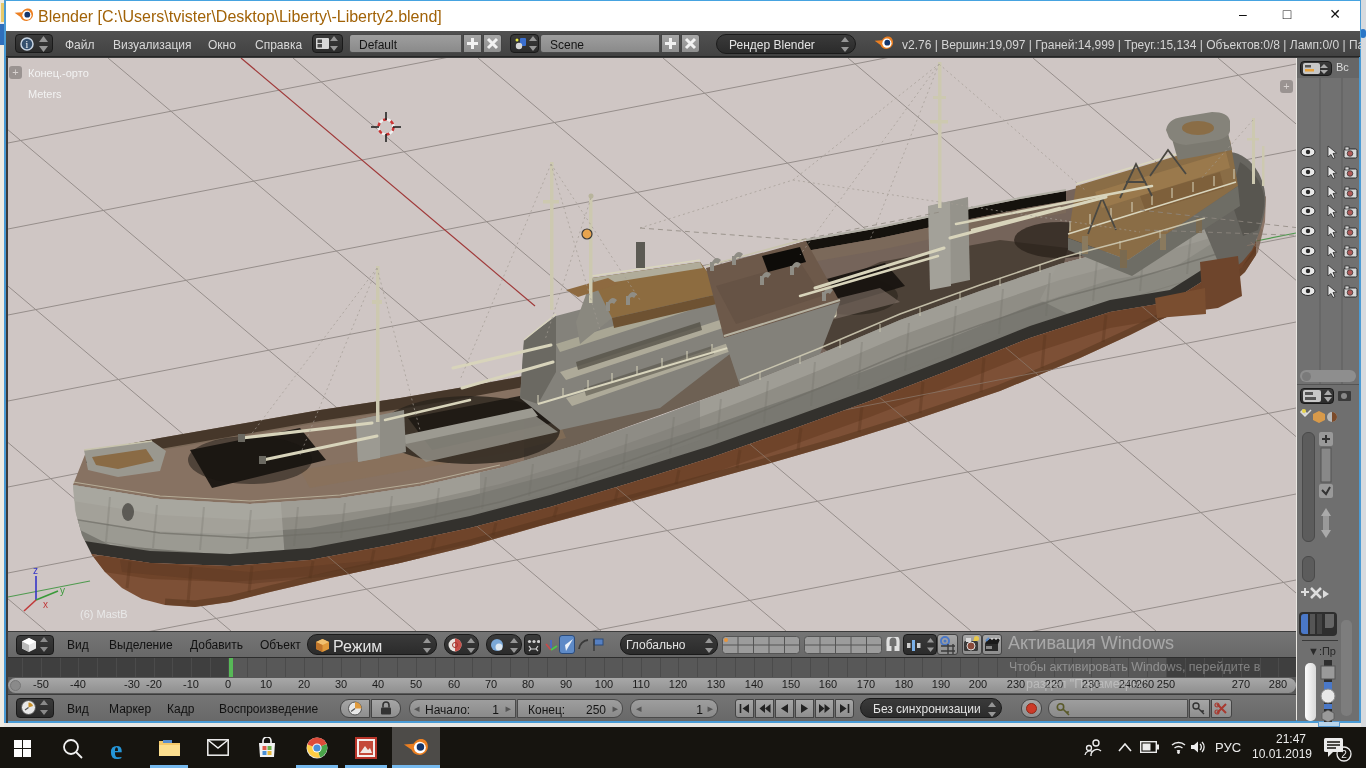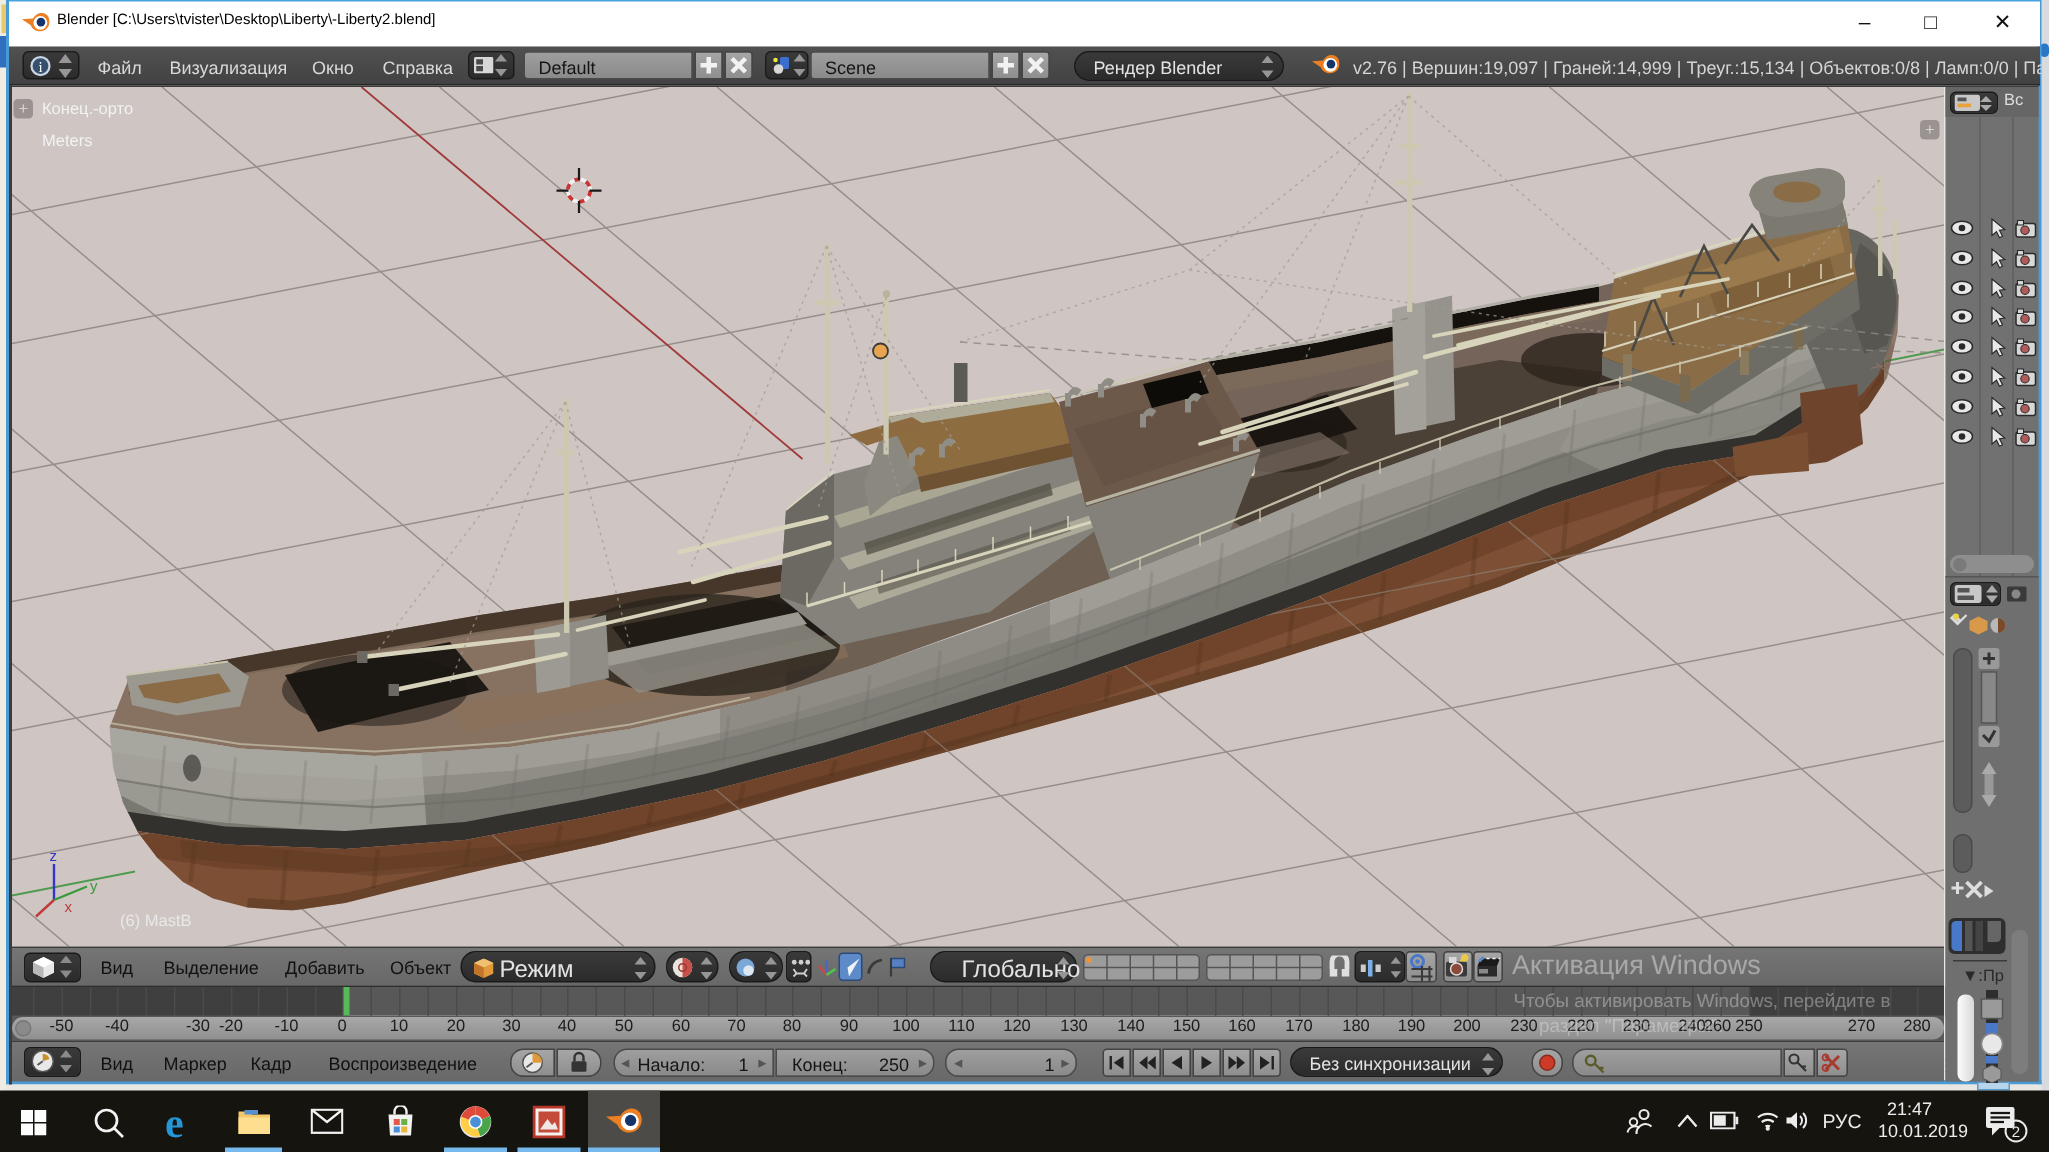--- a/index.html
+++ b/index.html
@@ -1,18 +1,18 @@
 <!DOCTYPE html>
 <html><head><meta charset="utf-8">
 <style>
 *{margin:0;padding:0;box-sizing:border-box}
 body{width:1366px;height:768px;overflow:hidden;font-family:"Liberation Sans",sans-serif;background:#e9e7e2;position:relative}
 .abs{position:absolute}
 .titlebar{left:6px;top:0;width:1354px;height:31px;background:#fff;border-top:1px solid #46a3e0}
-.titletxt{left:38px;top:8px;font-size:10px;color:#000000}
+.titletxt{left:38px;top:8px;font-size:16px;color:#a16207}
 .winbtn{top:6px;font-size:14px;color:#111;width:30px;text-align:center}
 .infohdr{left:6px;top:31px;width:1354px;height:26px;background:linear-gradient(#515151,#424242);border-bottom:1px solid #262626}
 .m{position:absolute;top:7px;font-size:12px;color:#d9d9d9}
 .hdr3d{left:8px;top:631px;width:1288px;height:26px;background:linear-gradient(#757575,#686868);border-top:1px solid #3c3c3c}
 .m2{position:absolute;top:6px;font-size:12px;color:#111}
 .frames{left:8px;top:657px;width:1288px;height:20px;background:#585858;border-top:1px solid #2e2e2e}
 .tk{position:absolute;top:0;width:1px;height:20px;background:#4b4b4b}
 .ruler{left:8px;top:677px;width:1288px;height:17px;background:#585858}
 .rulbar{position:absolute;left:0;top:1px;width:1288px;height:15px;background:linear-gradient(#a8a8a8,#8f8f8f);border-radius:8px}
 .ruler span{position:absolute;top:1px;width:40px;text-align:center;font-size:11px;color:#1c1c1c}
@@ -544,21 +544,21 @@
       </svg>
  </div>
  <svg class="abs" style="left:570px;top:7px" width="12" height="11">
       <path d="M1,10 A10,10 0 0 1 10,1" stroke="#3a3a3a" stroke-width="1.8" fill="none"></path>
     </svg>
  <svg class="abs" style="left:584px;top:6px" width="12" height="14">
       <rect x="2" y="1" width="9" height="6" fill="#5680c2" stroke="#2a4a7a"></rect>
       <line x1="2" y1="1" x2="2" y2="13" stroke="#3a3a3a" stroke-width="1.4"></line>
     </svg>
  <div class="btnd" style="left:612px;top:2px;width:98px;height:21px;border-radius:10px">
-  <span style="position:absolute;left:20px;top:3px;font-size:16px;color:#e3e3e3">Глобально</span>
+  <span style="position:absolute;left:5px;top:3px;font-size:12px;color:#e3e3e3">Глобально</span>
   <svg style="position:absolute;right:4px;top:3px" width="8" height="15">
         <path d="M4,0 L8,5 L0,5 Z" fill="#969696"></path>
         <path d="M4,15 L8,10 L0,10 Z" fill="#969696"></path>
       </svg>
  </div>
  <svg class="abs" style="left:714px;top:4px" width="160" height="18">
   <g fill="#9c9c9c" stroke="#555" stroke-width="1">
    <rect x="0.5" y="0.5" width="77" height="17" rx="3"></rect>
    <rect x="82.5" y="0.5" width="77" height="17" rx="3"></rect>
   </g>
@@ -1027,21 +1027,21 @@
   </svg>
 <svg class="abs" style="left:1170px;top:740px" width="17" height="14">
     <path d="M2,5 A10,10 0 0 1 15,5 M4.5,8 A7,7 0 0 1 12.5,8 M7,11 A3.5,3.5 0 0 1 10,11" fill="none" stroke="#ececec" stroke-width="1.5"></path>
     <circle cx="8.5" cy="12.5" r="1.4" fill="#ececec"></circle>
   </svg>
 <svg class="abs" style="left:1190px;top:740px" width="18" height="14">
     <path d="M1,5 L4,5 L8,1.5 L8,12.5 L4,9 L1,9 Z" fill="#ececec"></path>
     <path d="M10,4 A4,4 0 0 1 10,10 M12,2 A7,7 0 0 1 12,12" fill="none" stroke="#ececec" stroke-width="1.3"></path>
   </svg>
 <div class="abs tray" style="left:1215px;top:740px;font-size:13px">РУС</div>
-<div class="abs tray" style="left:1258px;top:732px;width:48px;text-align:left">21:47</div>
+<div class="abs tray" style="left:1258px;top:732px;width:48px;text-align:right">21:47</div>
 <div class="abs tray" style="left:1248px;top:747px;width:68px;text-align:center">10.01.2019</div>
 <svg class="abs" style="left:1324px;top:738px" width="28" height="24">
     <rect x="0" y="0" width="19" height="14" rx="1.5" fill="#ececec"></rect>
     <path d="M4,14 L4,19 L9,14" fill="#ececec"></path>
     <line x1="3" y1="4" x2="16" y2="4" stroke="#16140f" stroke-width="1.5"></line>
     <line x1="3" y1="7" x2="16" y2="7" stroke="#16140f" stroke-width="1.5"></line>
     <line x1="3" y1="10" x2="12" y2="10" stroke="#16140f" stroke-width="1.5"></line>
     <circle cx="20" cy="16" r="7" fill="none" stroke="#ececec" stroke-width="1.3"></circle>
     <text x="20" y="20" font-size="10" fill="#ececec" text-anchor="middle" font-family="Liberation Sans">2</text>
   </svg>

